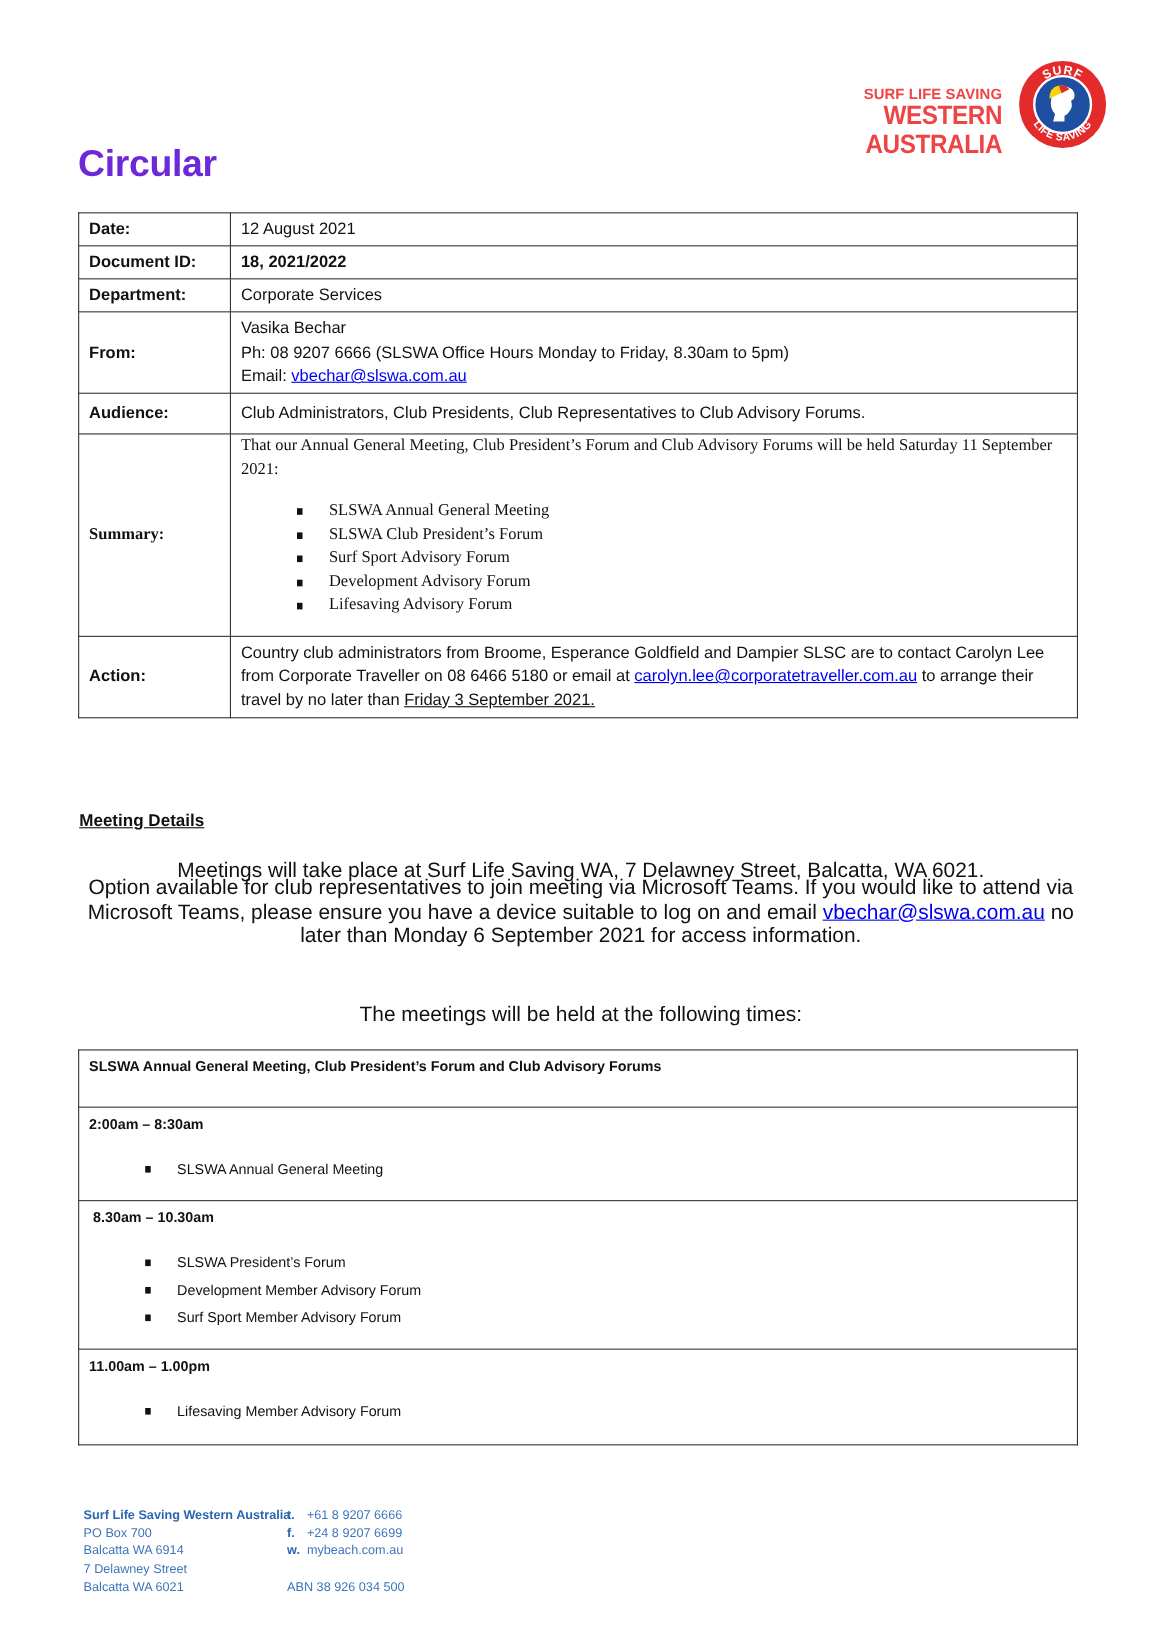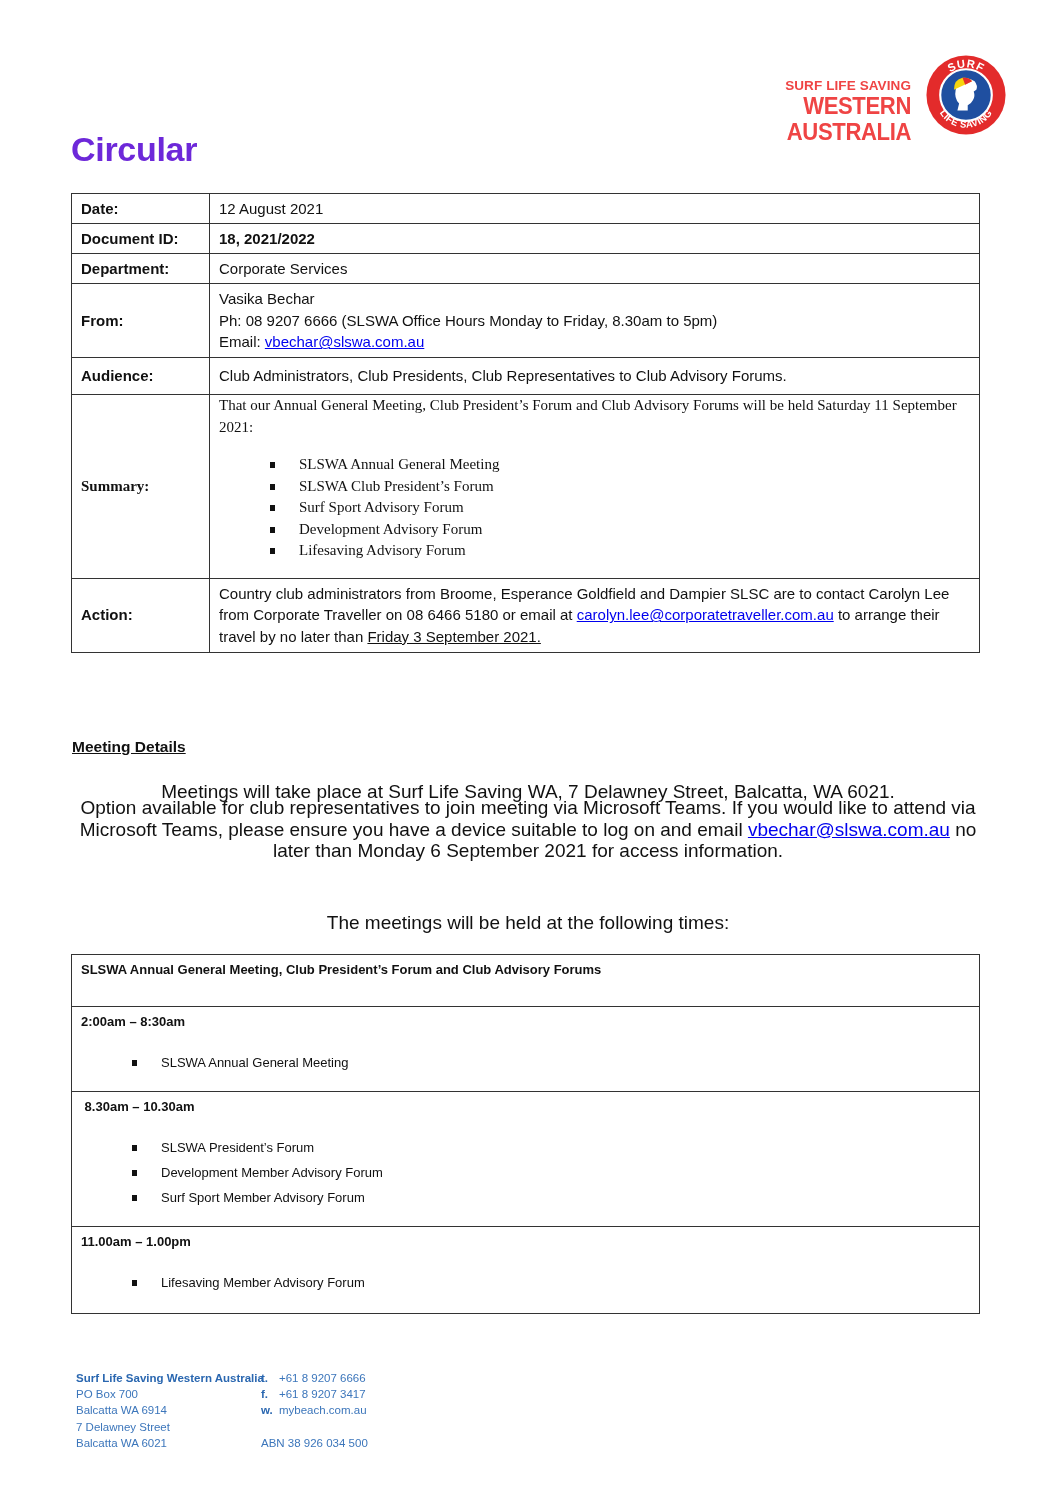--- a/index.html
+++ b/index.html
@@ -188,17 +188,17 @@
 
 <div class="footer footer-left">
   <div class="org">Surf Life Saving Western Australia</div>
   <div>PO Box 700</div>
   <div>Balcatta WA 6914</div>
   <div>7 Delawney Street</div>
   <div>Balcatta WA 6021</div>
 </div>
 <div class="footer footer-right">
   <div><span class="k">t.</span><span>+61 8 9207 6666</span></div>
-  <div><span class="k">f.</span><span>+61 8 9207 3417</span></div>
+  <div><span class="k">f.</span><span>+24 8 9207 6699</span></div>
   <div><span class="k">w.</span><span>mybeach.com.au</span></div>
   <div style="height:16px"></div>
   <div>ABN 38 926 034 500</div>
 </div>
 
 </body></html>

